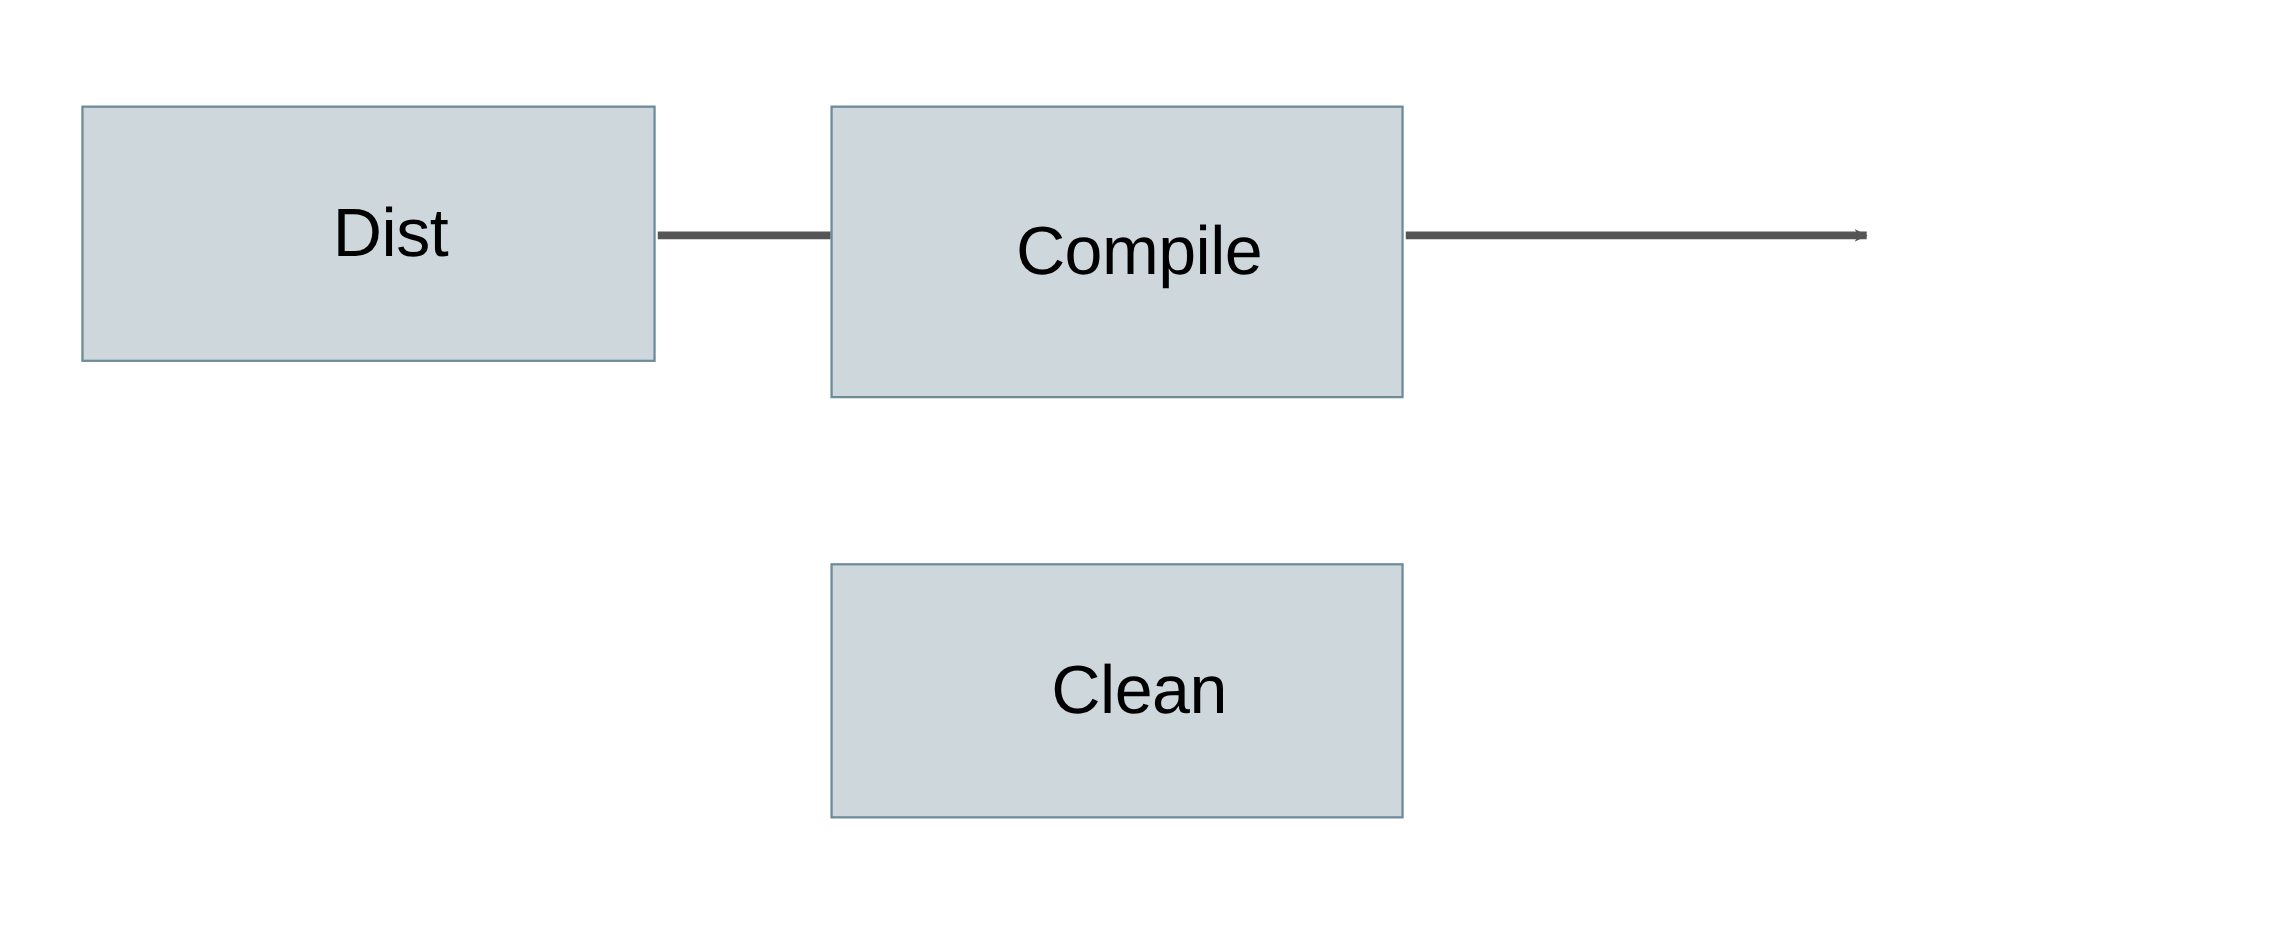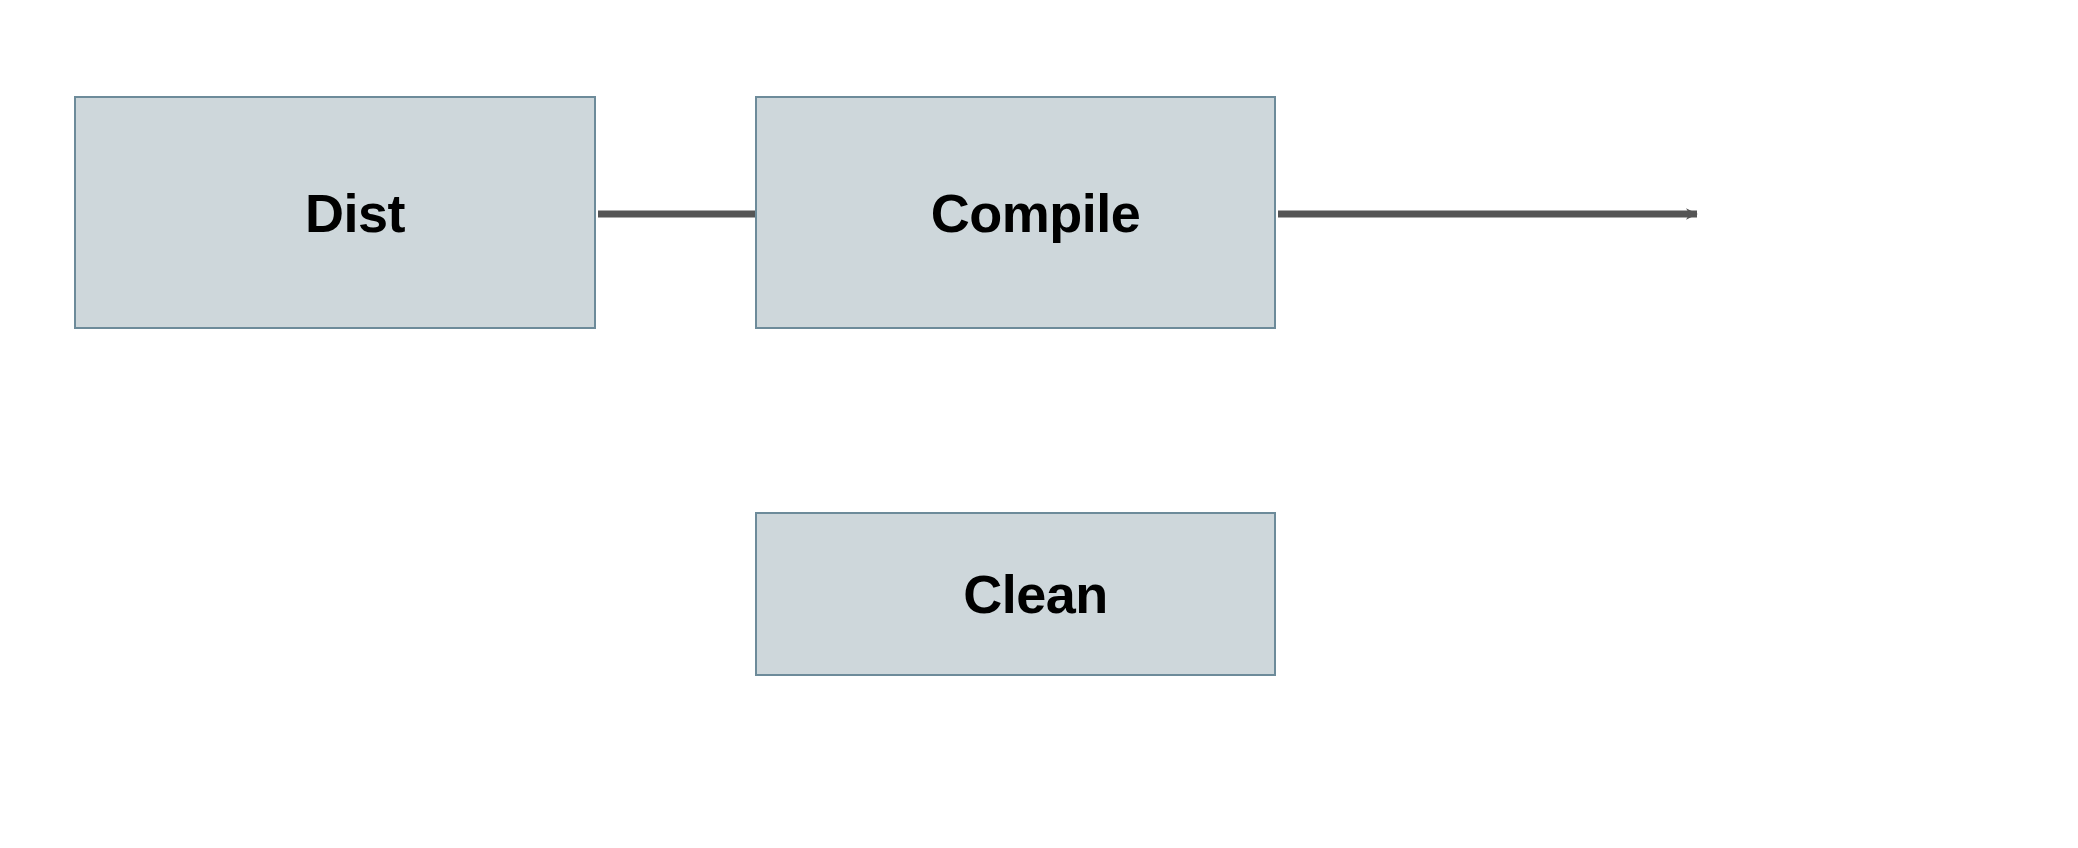--- a/index.html
+++ b/index.html
@@ -21,41 +21,41 @@
     position: absolute;
     box-sizing: border-box;
     background: #ced7db;
     border: 2px solid #6d8b9a;
     display: flex;
     align-items: center;
     justify-content: center;
   }
   .node-label {
     font-family: "Liberation Sans", sans-serif;
-    font-size: 54px;
-    font-weight: 700;
+    font-size: 62px;
+    font-weight: 400;
     color: #000000;
     line-height: 1;
     letter-spacing: -0.5px;
     white-space: nowrap;
     user-select: none;
     margin-left: 40px;
   }
   .edge-layer {
     position: absolute;
     left: 0;
     top: 0;
     width: 2078px;
     height: 848px;
     pointer-events: none;
   }
   .node-dist   { left: 74px;   top: 96px;  width: 522px; height: 233px; }
-  .node-compile{ left: 755px;  top: 96px;  width: 521px; height: 233px; }
+  .node-compile{ left: 755px;  top: 96px;  width: 521px; height: 266px; }
   .node-init   { left: 1435px; top: 96px;  width: 525px; height: 233px; }
-  .node-clean  { left: 755px;  top: 512px; width: 521px; height: 164px; }
+  .node-clean  { left: 755px;  top: 512px; width: 521px; height: 232px; }
 </style>
 </head>
 <body>
 
 <div id="canvas">
 
   <svg class="edge-layer" viewBox="0 0 2078 848" width="2078" height="848" xmlns="http://www.w3.org/2000/svg">
     <defs>
       <marker id="arrowBarb" viewBox="0 0 12 12" refX="11.2" refY="6" markerWidth="12" markerHeight="12" orient="auto-start-reverse" markerUnits="userSpaceOnUse">
         <path d="M 0.2 0.2 L 12 6 L 0.2 11.8 L 3.6 6 Z" fill="#555555"></path>

